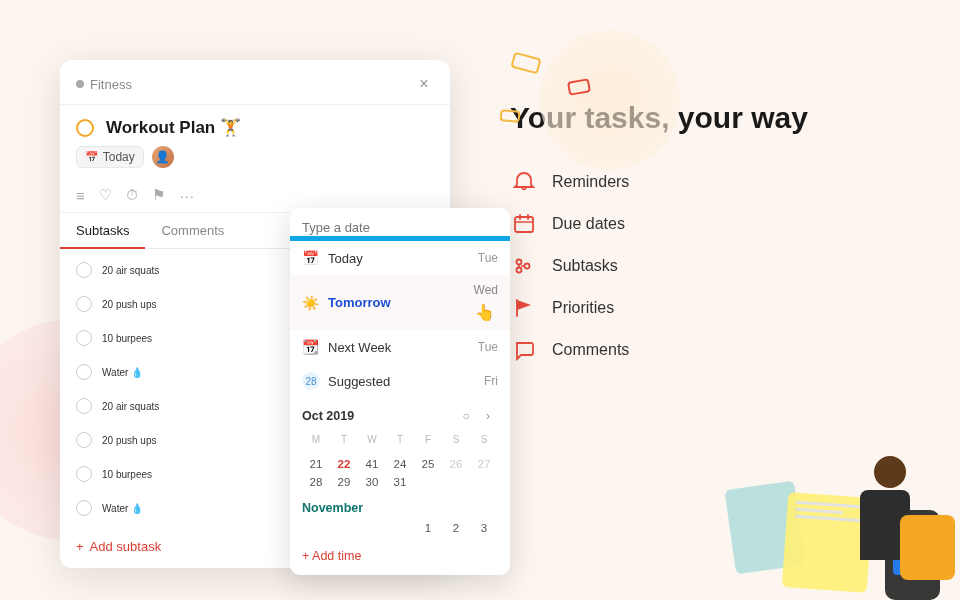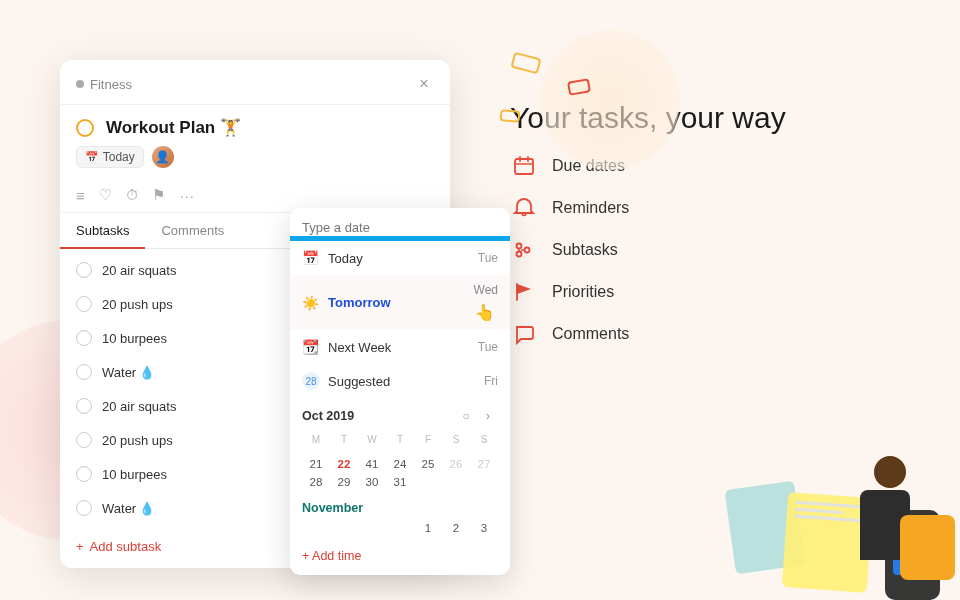--- a/index.html
+++ b/index.html
@@ -210,21 +210,21 @@
     }
 
     .subtask-circle {
       width: 16px; height: 16px;
       border-radius: 50%;
       border: 1.5px solid #ccc;
       flex-shrink: 0;
     }
 
     .subtask-text {
-      font-size: 13px;
+      font-size: 10px;
       color: #333;
       text-align: right;
     }
 
     .add-subtask {
       display: flex;
       align-items: center;
       gap: 6px;
       padding: 10px 16px 14px;
       color: #db4035;
@@ -383,23 +383,23 @@
     }
 
     
     .right-panel {
       flex: 1;
       padding: 60px 40px 0 60px;
     }
 
     .right-title {
       font-size: 30px;
-      font-weight: 400;
+      font-weight: 700;
       color: #1a1a1a;
-      margin-bottom: 16px;
+      margin-bottom: 32px;
       line-height: 1.2;
     }
 
     .feature-list {
       display: flex;
       flex-direction: column;
       gap: 14px;
     }
 
     .feature-item {
@@ -619,37 +619,37 @@
 
   </div>
 
   <div class="right-panel">
     <div class="right-title">Your tasks, your way</div>
 
     <div class="feature-list">
       <div class="feature-item">
         <div class="feature-icon">
           <svg width="22" height="22" viewBox="0 0 22 22">
+            <path d="M11 2 C7 2 4 5 4 9 L4 14 L2 16 L20 16 L18 14 L18 9 C18 5 15 2 11 2Z" fill="none" stroke="#e84c3d" stroke-width="1.8"></path>
+            <path d="M9 16 Q9 18.5 11 18.5 Q13 18.5 13 16" fill="none" stroke="#e84c3d" stroke-width="1.5"></path>
+          </svg>
+        </div>
+        <span class="feature-label">Reminders</span>
+      </div>
+
+      <div class="feature-item">
+        <div class="feature-icon">
+          <svg width="22" height="22" viewBox="0 0 22 22">
             <rect x="2" y="4" width="18" height="15" rx="2" fill="none" stroke="#e84c3d" stroke-width="1.8"></rect>
             <line x1="7" y1="2" x2="7" y2="6" stroke="#e84c3d" stroke-width="1.8" stroke-linecap="round"></line>
             <line x1="15" y1="2" x2="15" y2="6" stroke="#e84c3d" stroke-width="1.8" stroke-linecap="round"></line>
             <line x1="2" y1="9" x2="20" y2="9" stroke="#e84c3d" stroke-width="1.5"></line>
           </svg>
         </div>
         <span class="feature-label">Due dates</span>
-      </div>
-
-      <div class="feature-item">
-        <div class="feature-icon">
-          <svg width="22" height="22" viewBox="0 0 22 22">
-            <path d="M11 2 C7 2 4 5 4 9 L4 14 L2 16 L20 16 L18 14 L18 9 C18 5 15 2 11 2Z" fill="none" stroke="#e84c3d" stroke-width="1.8"></path>
-            <path d="M9 16 Q9 18.5 11 18.5 Q13 18.5 13 16" fill="none" stroke="#e84c3d" stroke-width="1.5"></path>
-          </svg>
-        </div>
-        <span class="feature-label">Reminders</span>
       </div>
 
       <div class="feature-item">
         <div class="feature-icon">
           <svg width="22" height="22" viewBox="0 0 22 22">
             <circle cx="6" cy="7" r="2.5" fill="none" stroke="#e84c3d" stroke-width="1.8"></circle>
             <circle cx="6" cy="15" r="2.5" fill="none" stroke="#e84c3d" stroke-width="1.8"></circle>
             <circle cx="14" cy="11" r="2.5" fill="none" stroke="#e84c3d" stroke-width="1.8"></circle>
             <line x1="6" y1="9.5" x2="6" y2="12.5" stroke="#e84c3d" stroke-width="1.5"></line>
             <line x1="8" y1="11" x2="11.5" y2="11" stroke="#e84c3d" stroke-width="1.5"></line>

